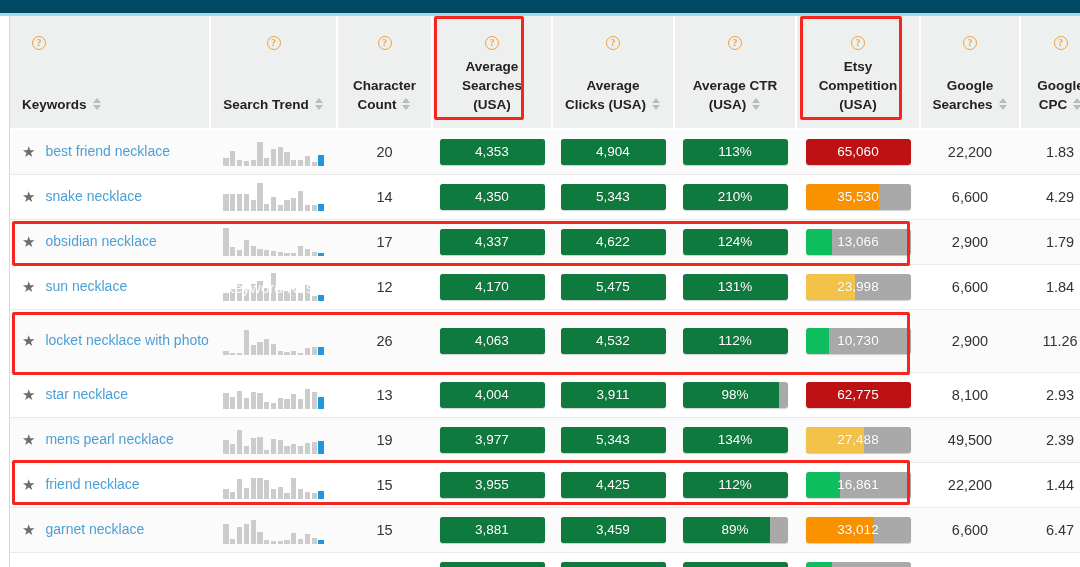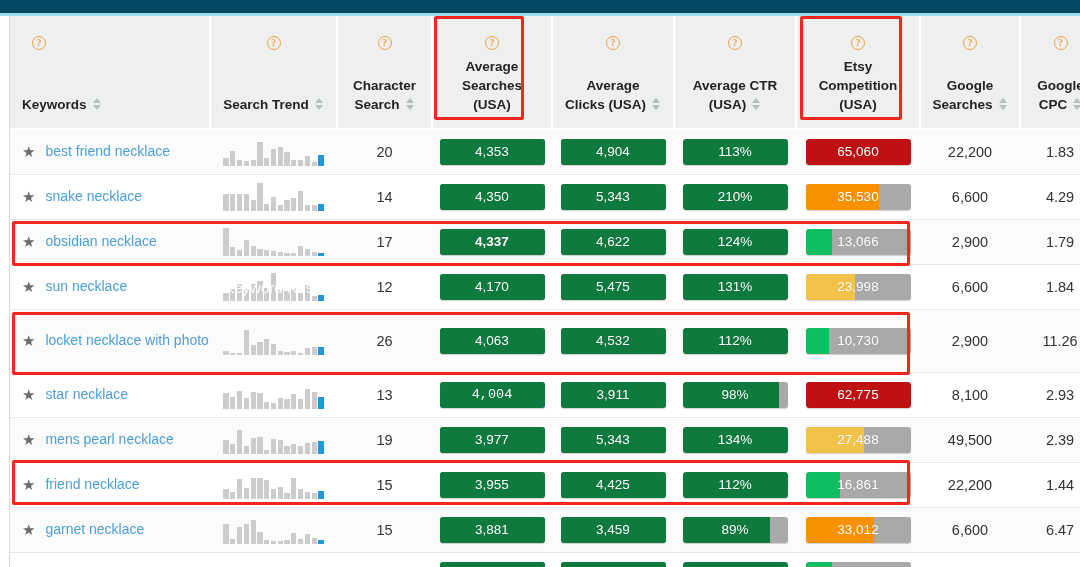--- a/index.html
+++ b/index.html
@@ -226,21 +226,21 @@
             <span class="th-inner"><span>Keywords</span><span class="sort-arrows"><span class="up"></span><span class="dn"></span></span></span>
           </th>
 
           <th>
             <span class="help-icon">?</span>
             <span class="th-inner"><span>Search Trend</span><span class="sort-arrows"><span class="up"></span><span class="dn"></span></span></span>
           </th>
 
           <th>
             <span class="help-icon">?</span>
-            <span class="th-inner"><span>Character</span><br><span>Search</span><span class="sort-arrows"><span class="up"></span><span class="dn"></span></span></span>
+            <span class="th-inner"><span>Character</span><br><span>Count</span><span class="sort-arrows"><span class="up"></span><span class="dn"></span></span></span>
           </th>
 
           <th class="th-avgs">
             <span class="help-icon">?</span>
             <span class="th-inner">
               <span>Average</span><br>
               <span>Searches</span><br>
               <span>(USA)</span>
             </span>
             <span class="sort-arrows active sort-ext">
@@ -413,21 +413,21 @@
                 <i style="height: 3px;"></i>
                 <i style="height: 3px;"></i>
                 <i style="height: 10px;"></i>
                 <i style="height: 7px;"></i>
                 <i style="height: 4px;"></i>
                 <i class="last" style="height: 3px;"></i>
               </div>
             </td>
             <td class="num">17</td>
             <td>
-              <div class="pill full" style="background: #404040; font-weight: bold;">
+              <div class="pill full" style="background: #404040;">
                 <div class="fill" style="width: 100%; background: rgb(15, 122, 61);"></div>
                 <span class="val">4,337</span>
               </div>
             </td>
             <td>
               <div class="pill full" style="background: rgb(15, 122, 61);">
                 <div class="fill" style="width: 100%; background: rgb(15, 122, 61);"></div>
                 <span class="val">4,622</span>
               </div>
             </td>
@@ -575,21 +575,21 @@
                 <i style="height: 10px;"></i>
                 <i style="height: 15px;"></i>
                 <i style="height: 10px;"></i>
                 <i style="height: 20px;"></i>
                 <i style="height: 17px;"></i>
                 <i class="last" style="height: 12px;"></i>
               </div>
             </td>
             <td class="num">13</td>
             <td>
-              <div class="pill full" style="background: #3b82f6; font-family: Liberation Mono, monospace;">
+              <div class="pill full" style="background: #3b82f6;">
                 <div class="fill" style="width: 100%; background: rgb(15, 122, 61);"></div>
                 <span class="val">4,004</span>
               </div>
             </td>
             <td>
               <div class="pill full" style="background: rgb(15, 122, 61);">
                 <div class="fill" style="width: 100%; background: rgb(15, 122, 61);"></div>
                 <span class="val">3,911</span>
               </div>
             </td>

